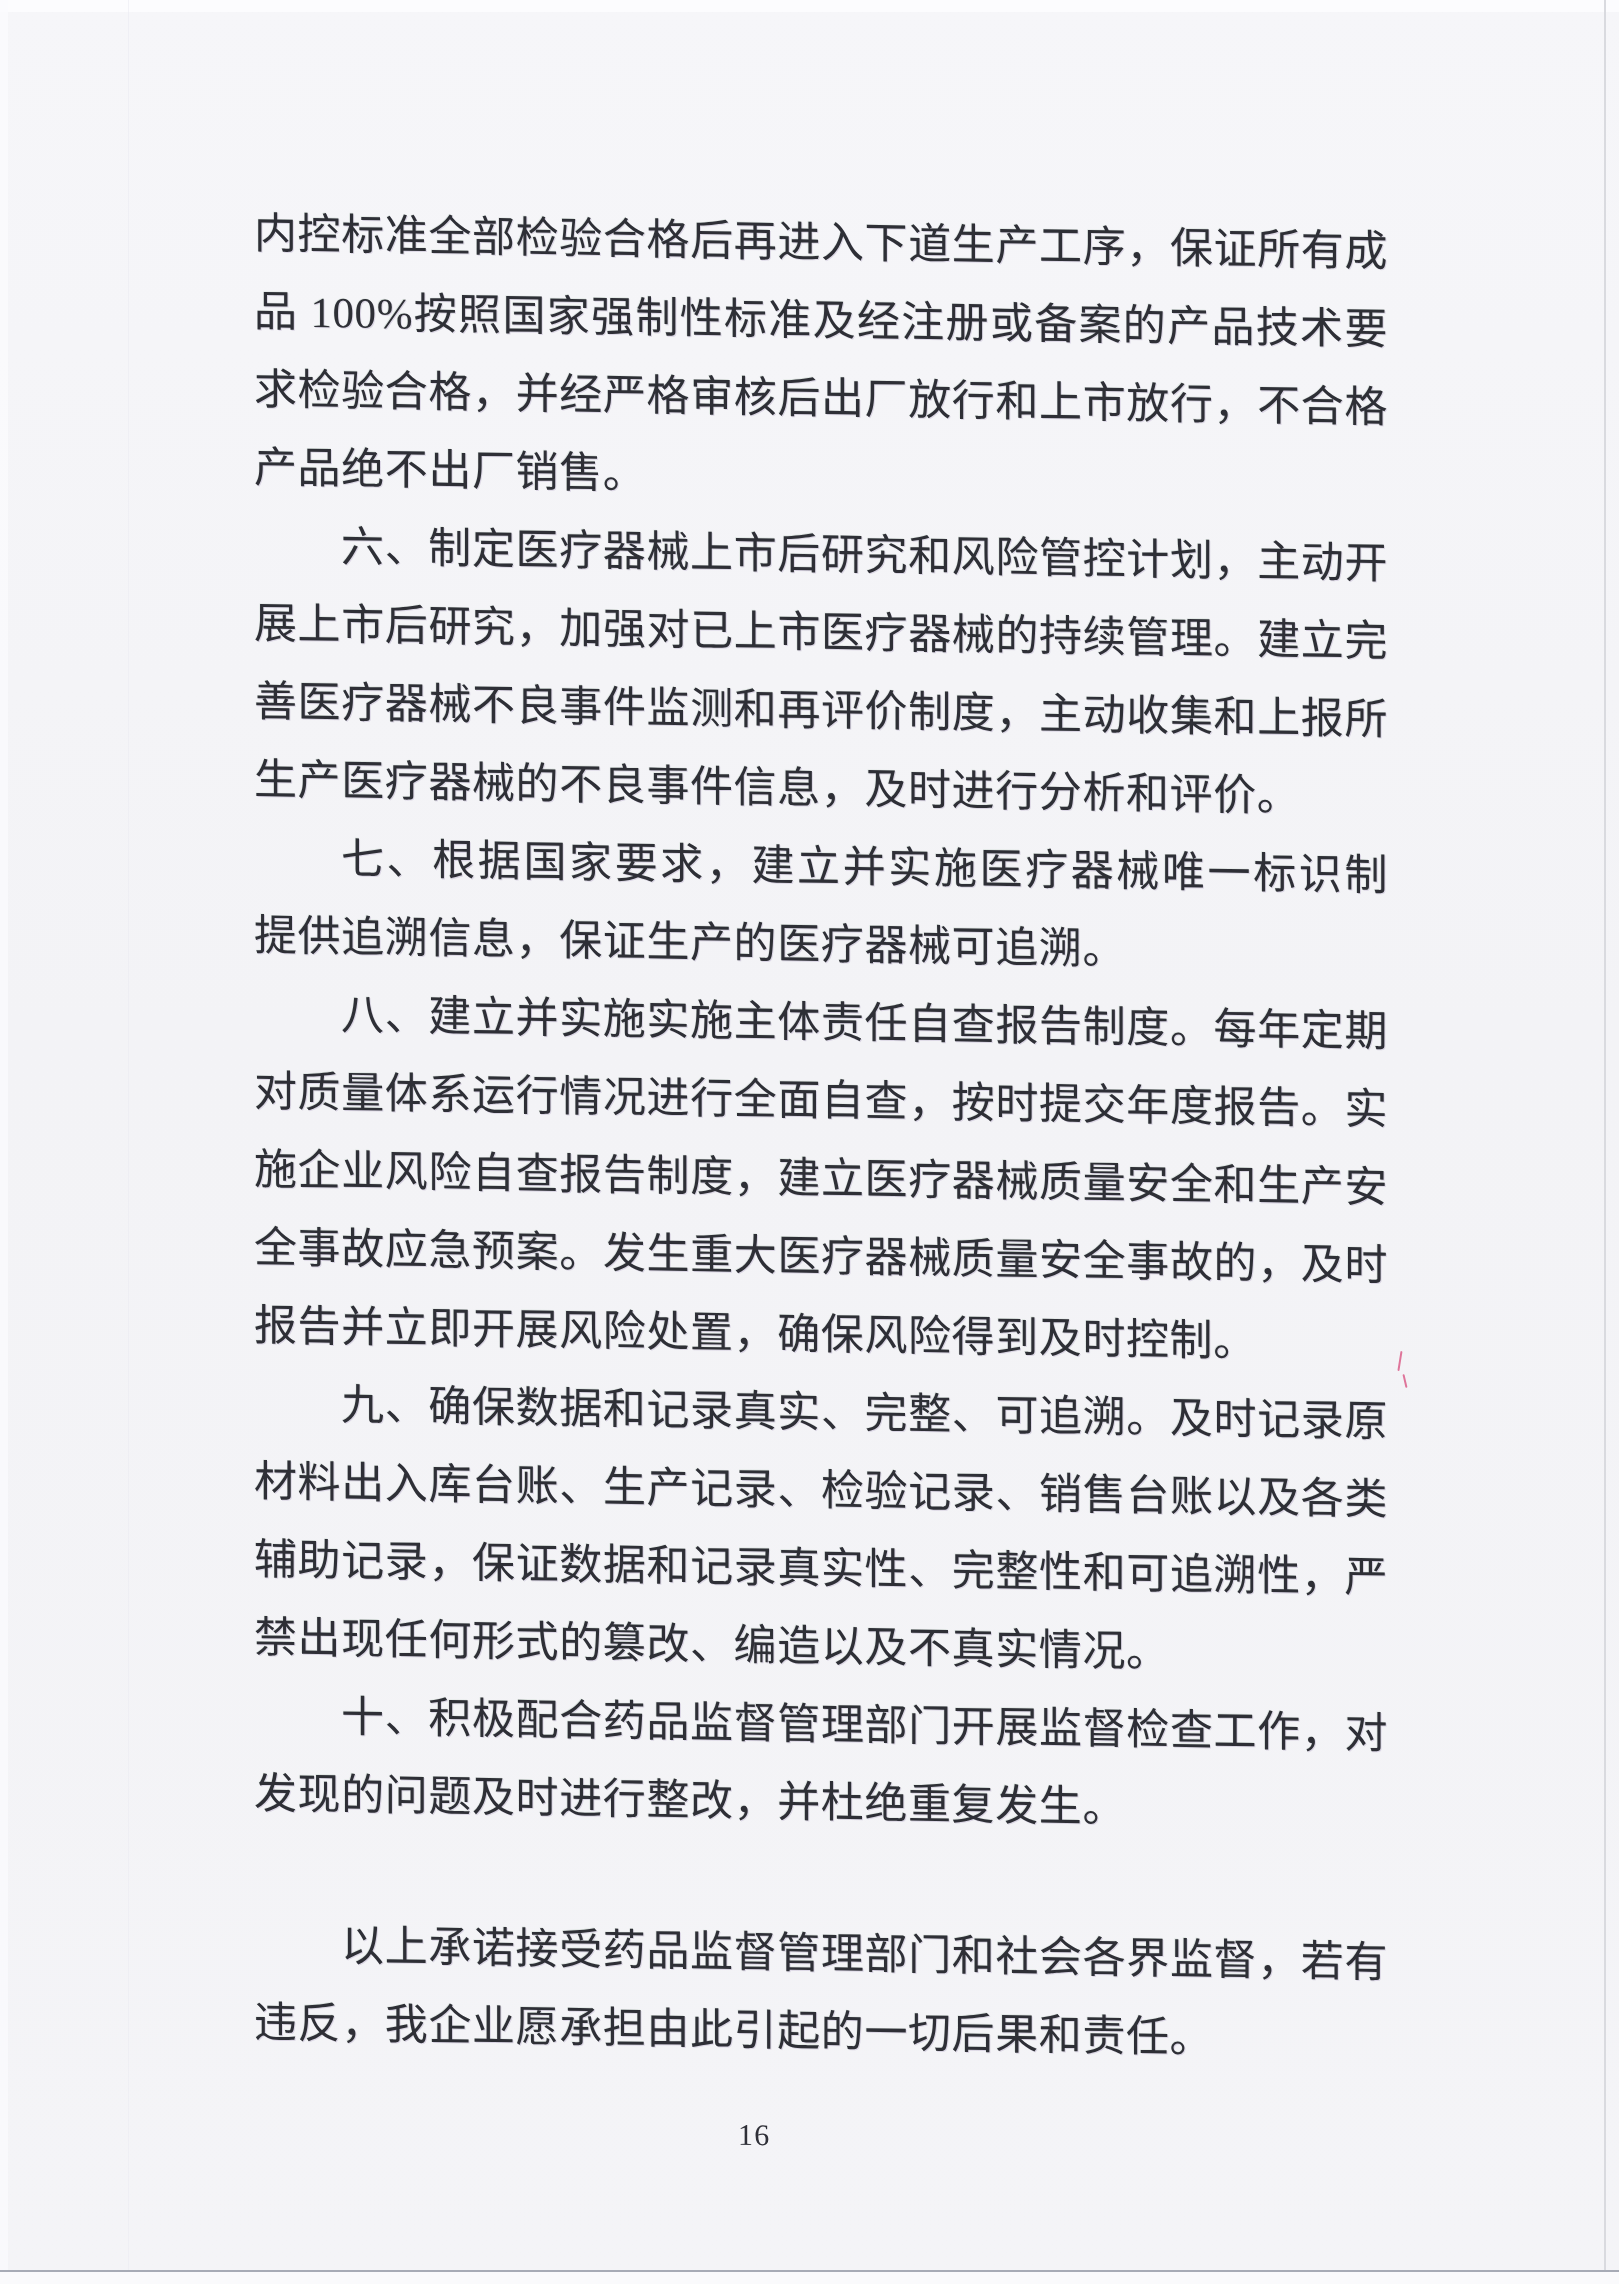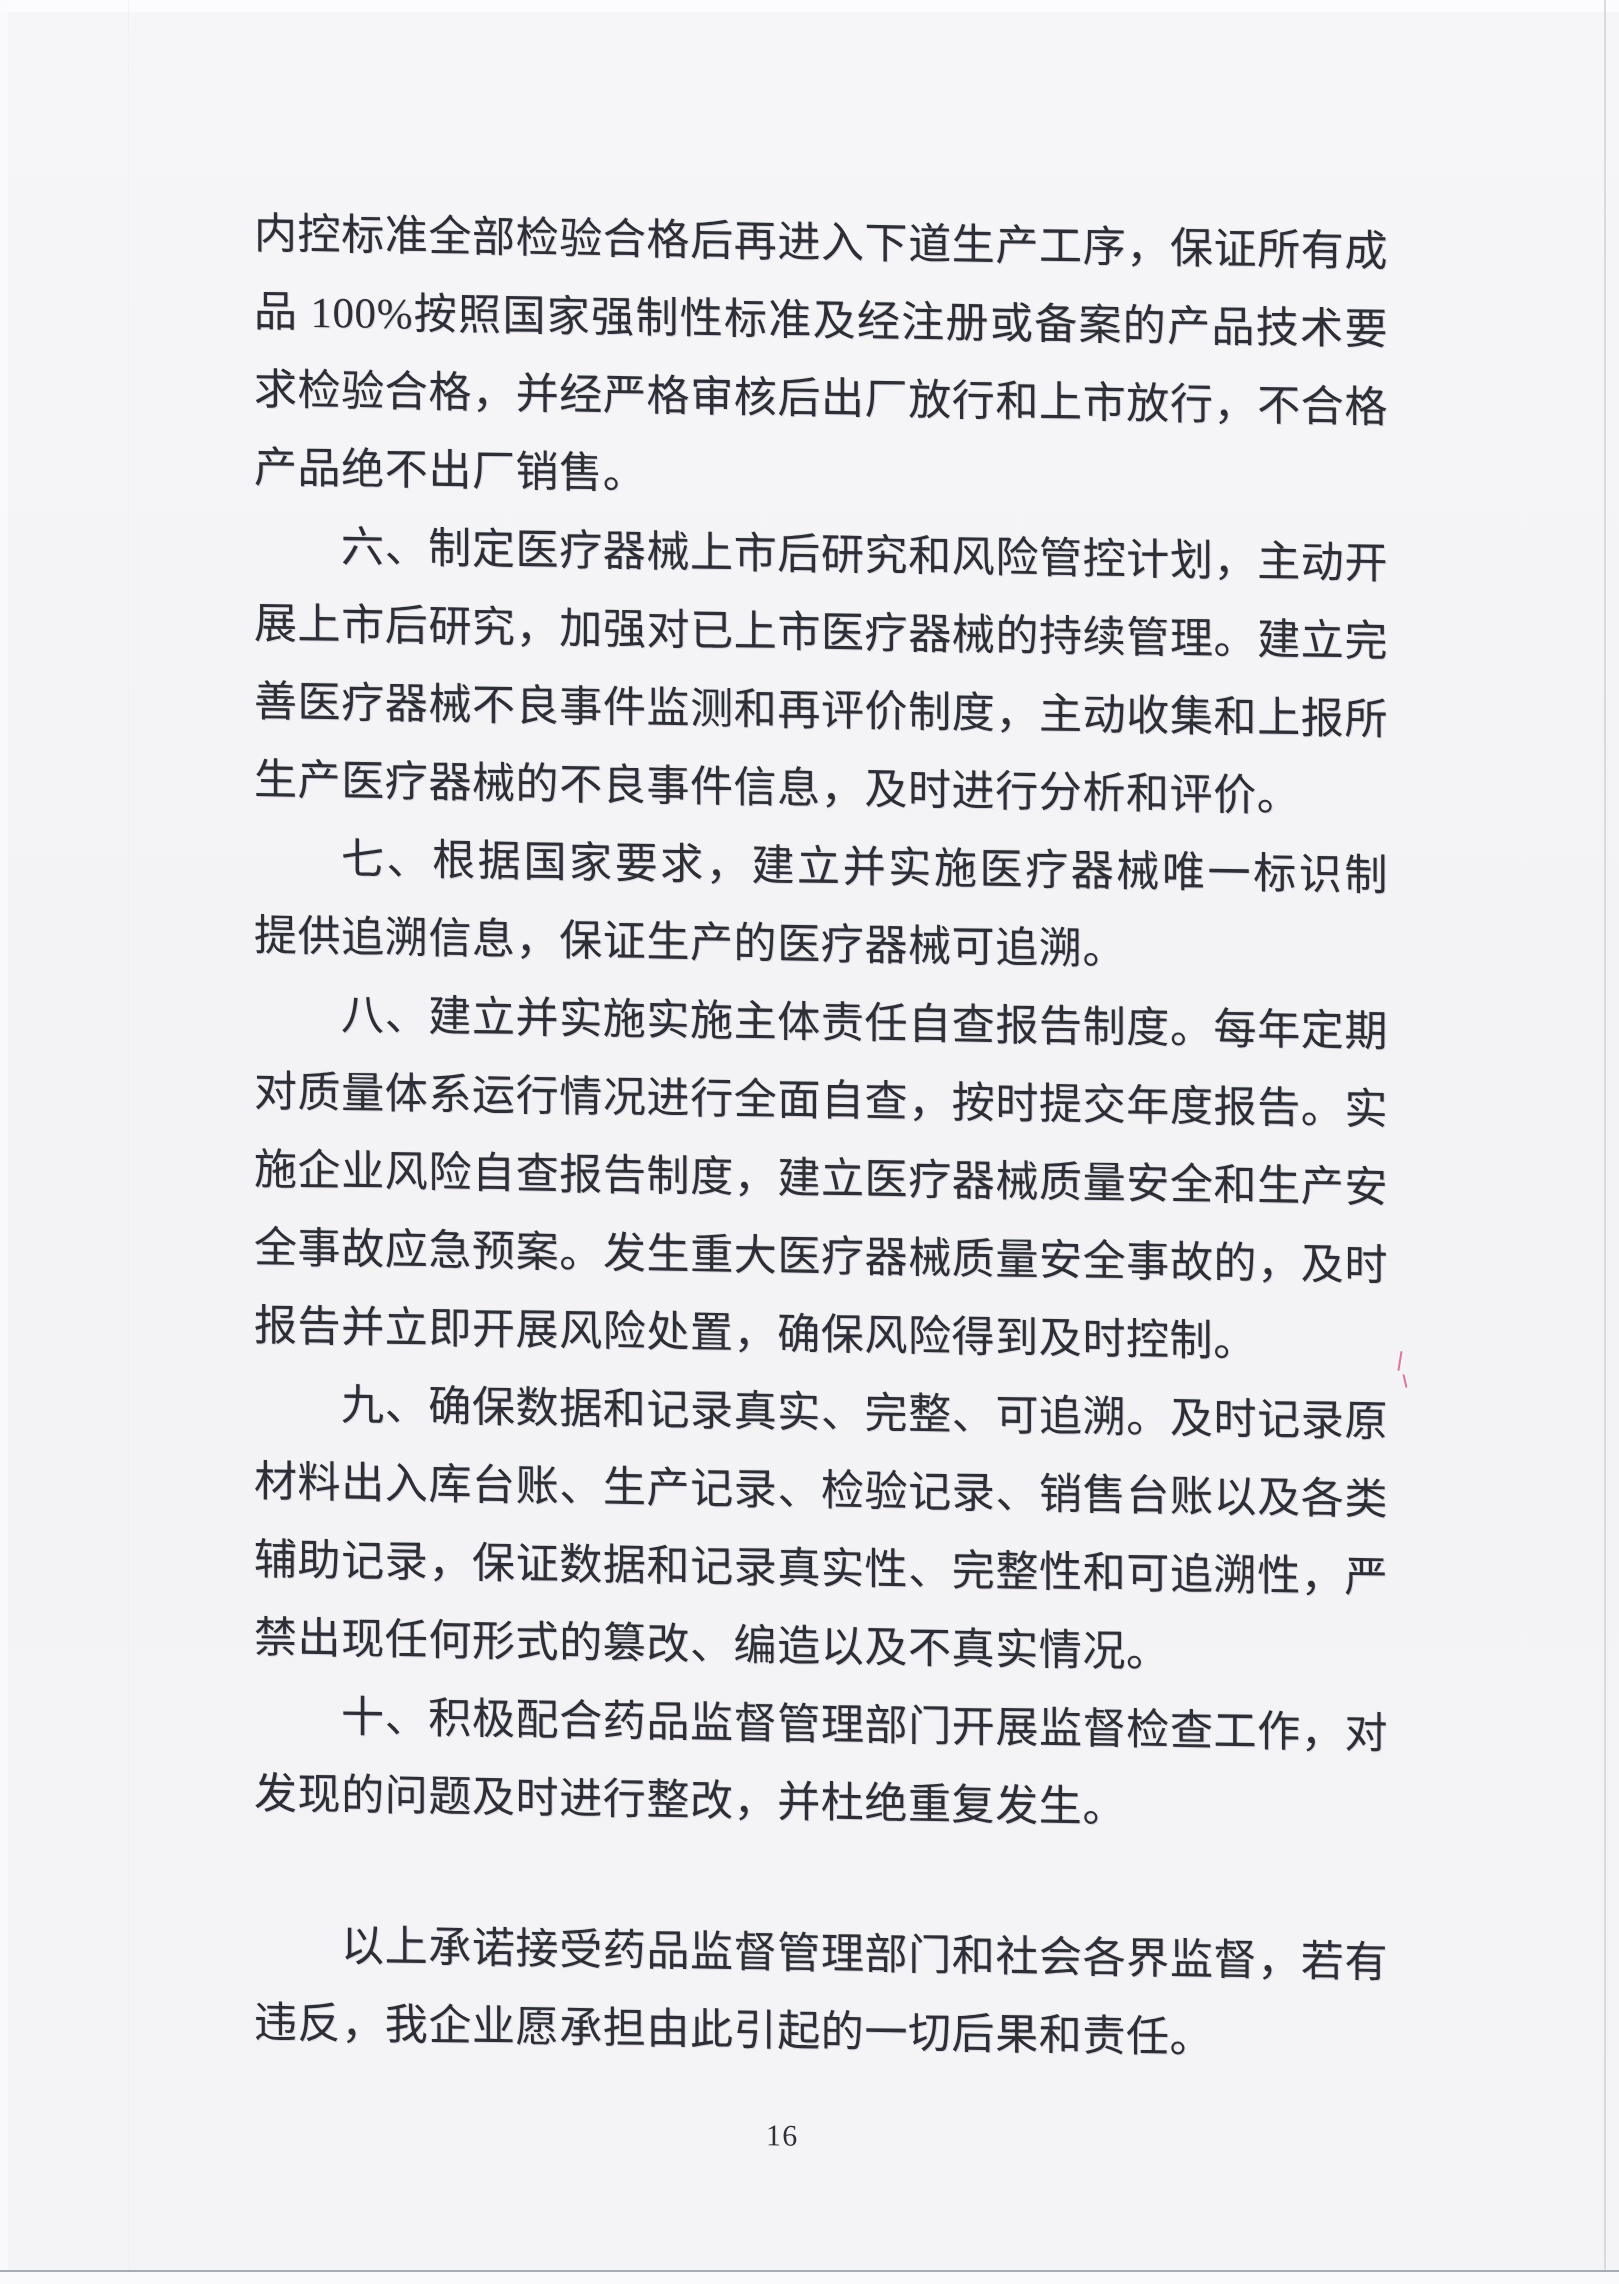--- a/index.html
+++ b/index.html
@@ -43,21 +43,21 @@
     height:78px;
     text-align:justify;
     text-align-last:left;
     text-justify:inter-ideograph;
     overflow:hidden;
   }
   .line.full{text-align-last:justify;}
   .para.indent .line:first-child{padding-left:87px;}
   .page-number{
     position:absolute;
-    left:512px;top:1915px;
+    left:484px;top:1915px;
     font-size:30px;
     letter-spacing:1.3px;
     color:#2f3038;
   }
   
   .edge-top{position:absolute;left:0;top:0;width:1619px;height:11.7px;background:#fdfdfe;opacity:.9;}
   .edge-left{position:absolute;left:0;top:0;width:8.4px;height:2284px;background:#fbfbfd;opacity:.75;}
   .edge-right-line{position:absolute;left:1604px;top:0;width:1.9px;height:2284px;background:#d9dadf;}
   .edge-bottom{position:absolute;left:0;top:2270px;width:1619px;height:13.6px;background:#fafafc;border-top:2.6px solid var(--edge);}
   .fold-line{position:absolute;left:128px;top:0;width:1.3px;height:2284px;background:#ebebf1;opacity:.6;}

